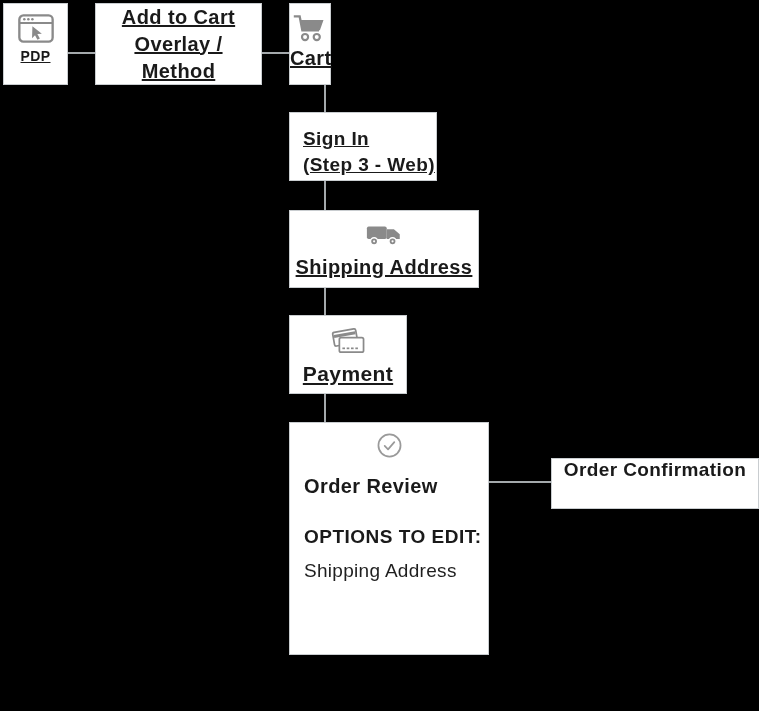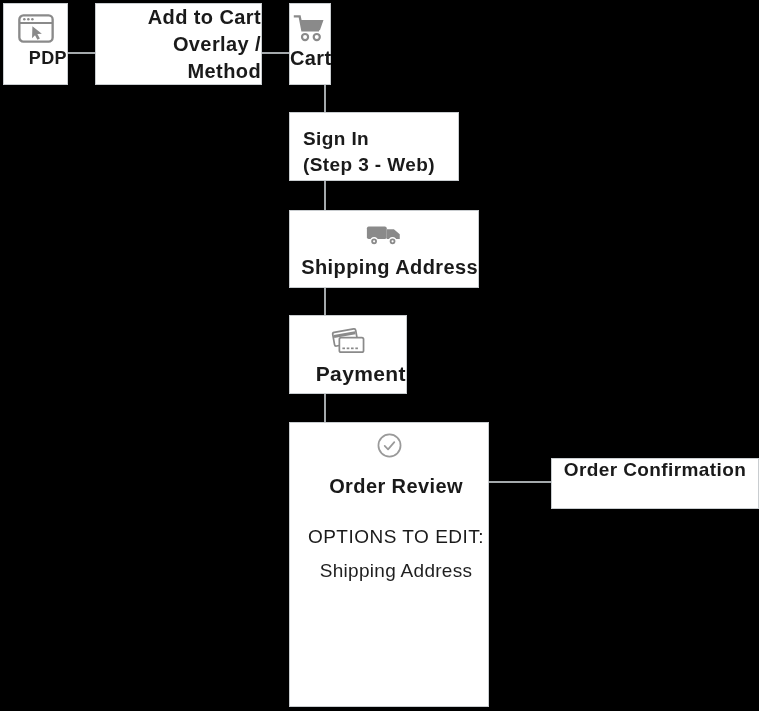--- a/index.html
+++ b/index.html
@@ -18,54 +18,54 @@
     border: 1px solid #c9cdd0;
     box-sizing: border-box;
   }
   .connector { position: absolute; background: #a4a9ac; }
   .label {
     font-weight: 700;
     font-size: 20px;
     letter-spacing: 0.4px;
     color: #1a1a1a;
   }
-  .center { text-align: right; }
+  .center { text-align: center; text-decoration: underline; }
   .icon-wrap { display: flex; justify-content: center; }
 
   
   .node-pdp   { left: 3px;   top: 3px; width: 65px;  height: 82px; }
   .node-atc   { left: 95px;  top: 3px; width: 167px; height: 82px;
                 display: flex; align-items: center; justify-content: center; }
   .node-cart  { left: 289px; top: 3px; width: 42px;  height: 82px; }
   .node-pdp .icon-wrap  { margin-top: 10px; }
-  .node-pdp .label      { margin-top: 5px; font-size: 18px; }
+  .node-pdp .label      { margin-top: 5px; font-size: 14px; }
   .node-cart .icon-wrap { margin-top: 9px; }
   .node-cart .label     { margin-top: 3px; }
   .atc-text { line-height: 27px; font-size: 20px; }
 
   
-  .node-signin { left: 289px; top: 112px; width: 170px; height: 69px;
-                 padding: 13px 0 17px 13px; }
+  .node-signin { left: 289px; top: 112px; width: 148px; height: 69px;
+                 padding: 13px 0 17px 13px; text-decoration: underline; }
   .signin-text { line-height: 26px; font-size: 19px; font-weight: 700; letter-spacing: 0.4px; }
 
   
   .node-ship { left: 289px; top: 210px; width: 190px; height: 78px; }
   .node-ship .icon-wrap { margin-top: 11px; }
   .node-ship .label     { margin-top: 7px; }
 
   
   .node-pay { left: 289px; top: 315px; width: 118px; height: 79px; }
   .node-pay .icon-wrap { margin-top: 11px; }
   .node-pay .label     { margin-top: 7px; font-size: 21px; }
 
   
-  .node-or { left: 289px; top: 422px; width: 200px; height: 285px; text-align: center; }
+  .node-or { left: 289px; top: 422px; width: 200px; height: 233px; }
   .node-or .icon-wrap { margin-top: 10px; }
   .or-title   { margin: 17px 0 0 14px; font-size: 20px; font-weight: 700; letter-spacing: 0.4px; }
-  .or-heading { margin: 28px 0 8px 14px; font-size: 19px; font-weight: 400; letter-spacing: 0.5px; }
+  .or-heading { margin: 28px 0 8px 14px; font-size: 19px; font-weight: 700; letter-spacing: 0.5px; }
   .or-list    { margin: 8px 0 0 14px; padding: 0; list-style: none; }
   .or-list li { line-height: 30px; font-size: 19px; font-weight: 400;
                 letter-spacing: 0.3px; color: #1f1f1f; }
 
   
   .node-oc { left: 551px; top: 458px; width: 208px; height: 51px;
              display: flex; align-items: flex-start; justify-content: center; }
   .node-oc .label { font-size: 19px; }
 
   

